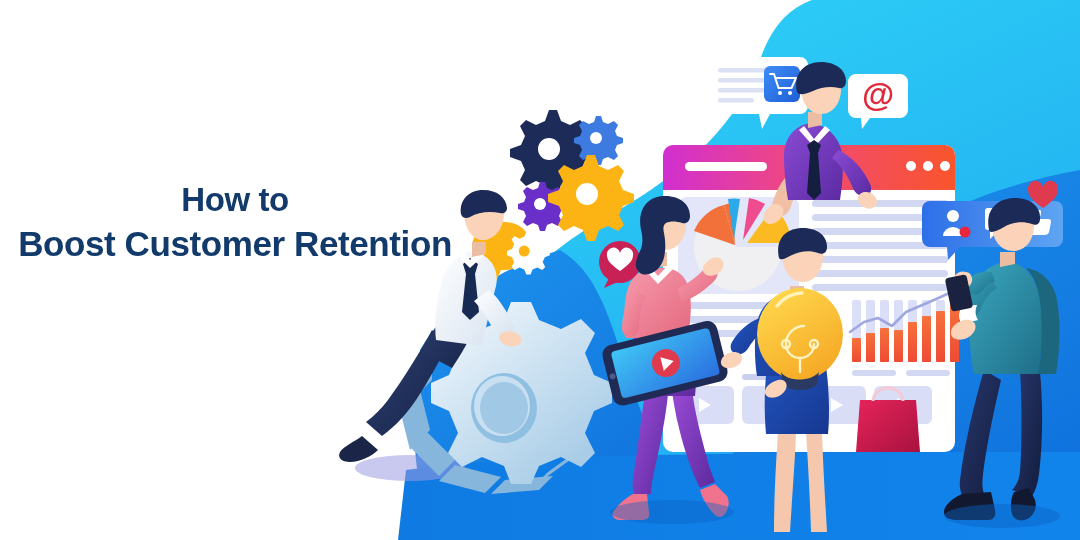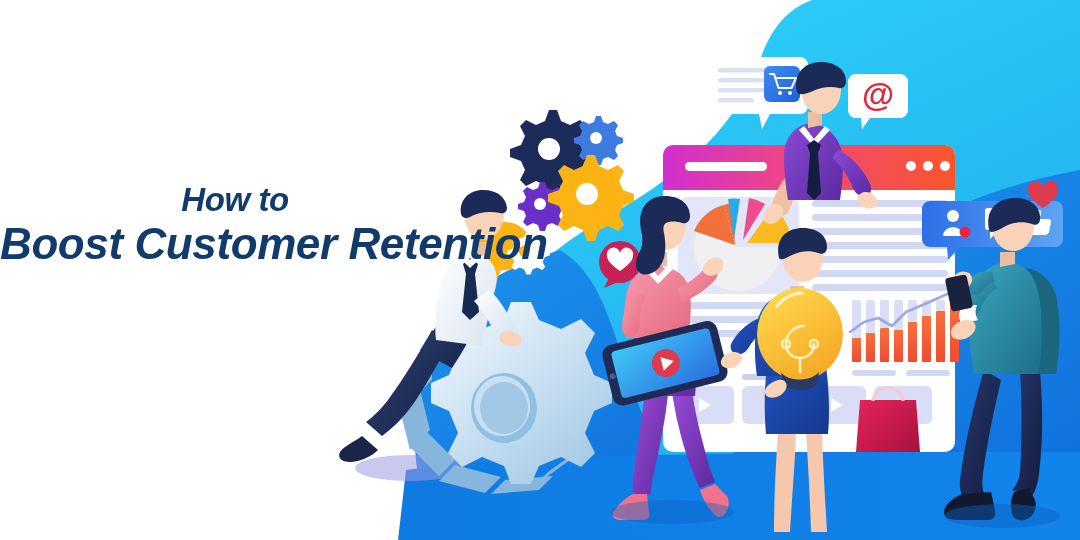--- a/index.html
+++ b/index.html
@@ -16,21 +16,21 @@
     position:absolute;left:0;top:178px;width:470px;
     text-align:center;z-index:40;
     color:#123A6B;
     font-weight:700;
     font-size:33px;
     line-height:44px;
     letter-spacing:-0.4px;
     pointer-events:none;
   }
   #headline .l{display:block;white-space:nowrap;}
-  #headline .l2{font-size:44px;}
+  #headline .l2{font-size:35px;}
 </style>
 </head>
 <body>
 
 <div id="stage">
 
   <svg class="layer" viewBox="0 0 1080 540">
     <defs>
       <linearGradient id="gCyan" x1="0" y1="0" x2="0.5" y2="1">
         <stop offset="0" stop-color="#2FD3F7"></stop>
@@ -62,21 +62,21 @@
        C350,470 360,400 390,340 C420,278 470,240 500,180
        C530,118 560,60 590,0 Z" fill="#ffffff"></path>
 
     <path d="M330,540 L440,540 C420,500 412,460 416,420
        C418,392 424,362 418,340 C386,372 352,440 330,540 Z" fill="#ffffff"></path>
 
     <path d="M406,470 C520,455 700,452 1080,452 L1080,540 L398,540 Z" fill="url(#gFloor)"></path>
     <ellipse cx="410" cy="468" rx="55" ry="13" fill="#9C9BE0" opacity="0.55"></ellipse>
   </svg>
 
-  <div id="headline" style="color: rgb(18, 58, 107); font-style: italic;">
+  <div id="headline" style="color: rgb(18, 58, 107);">
     <span class="l l1">How to</span>
     <span class="l l2">Boost Customer Retention</span>
   </div>
 
   <svg class="layer" viewBox="0 0 1080 540">
     <defs>
       <linearGradient id="gBrowserBar" x1="0" y1="0" x2="1" y2="0">
         <stop offset="0" stop-color="#D12FD0"></stop>
         <stop offset="0.45" stop-color="#F0487F"></stop>
         <stop offset="1" stop-color="#F9552B"></stop>

